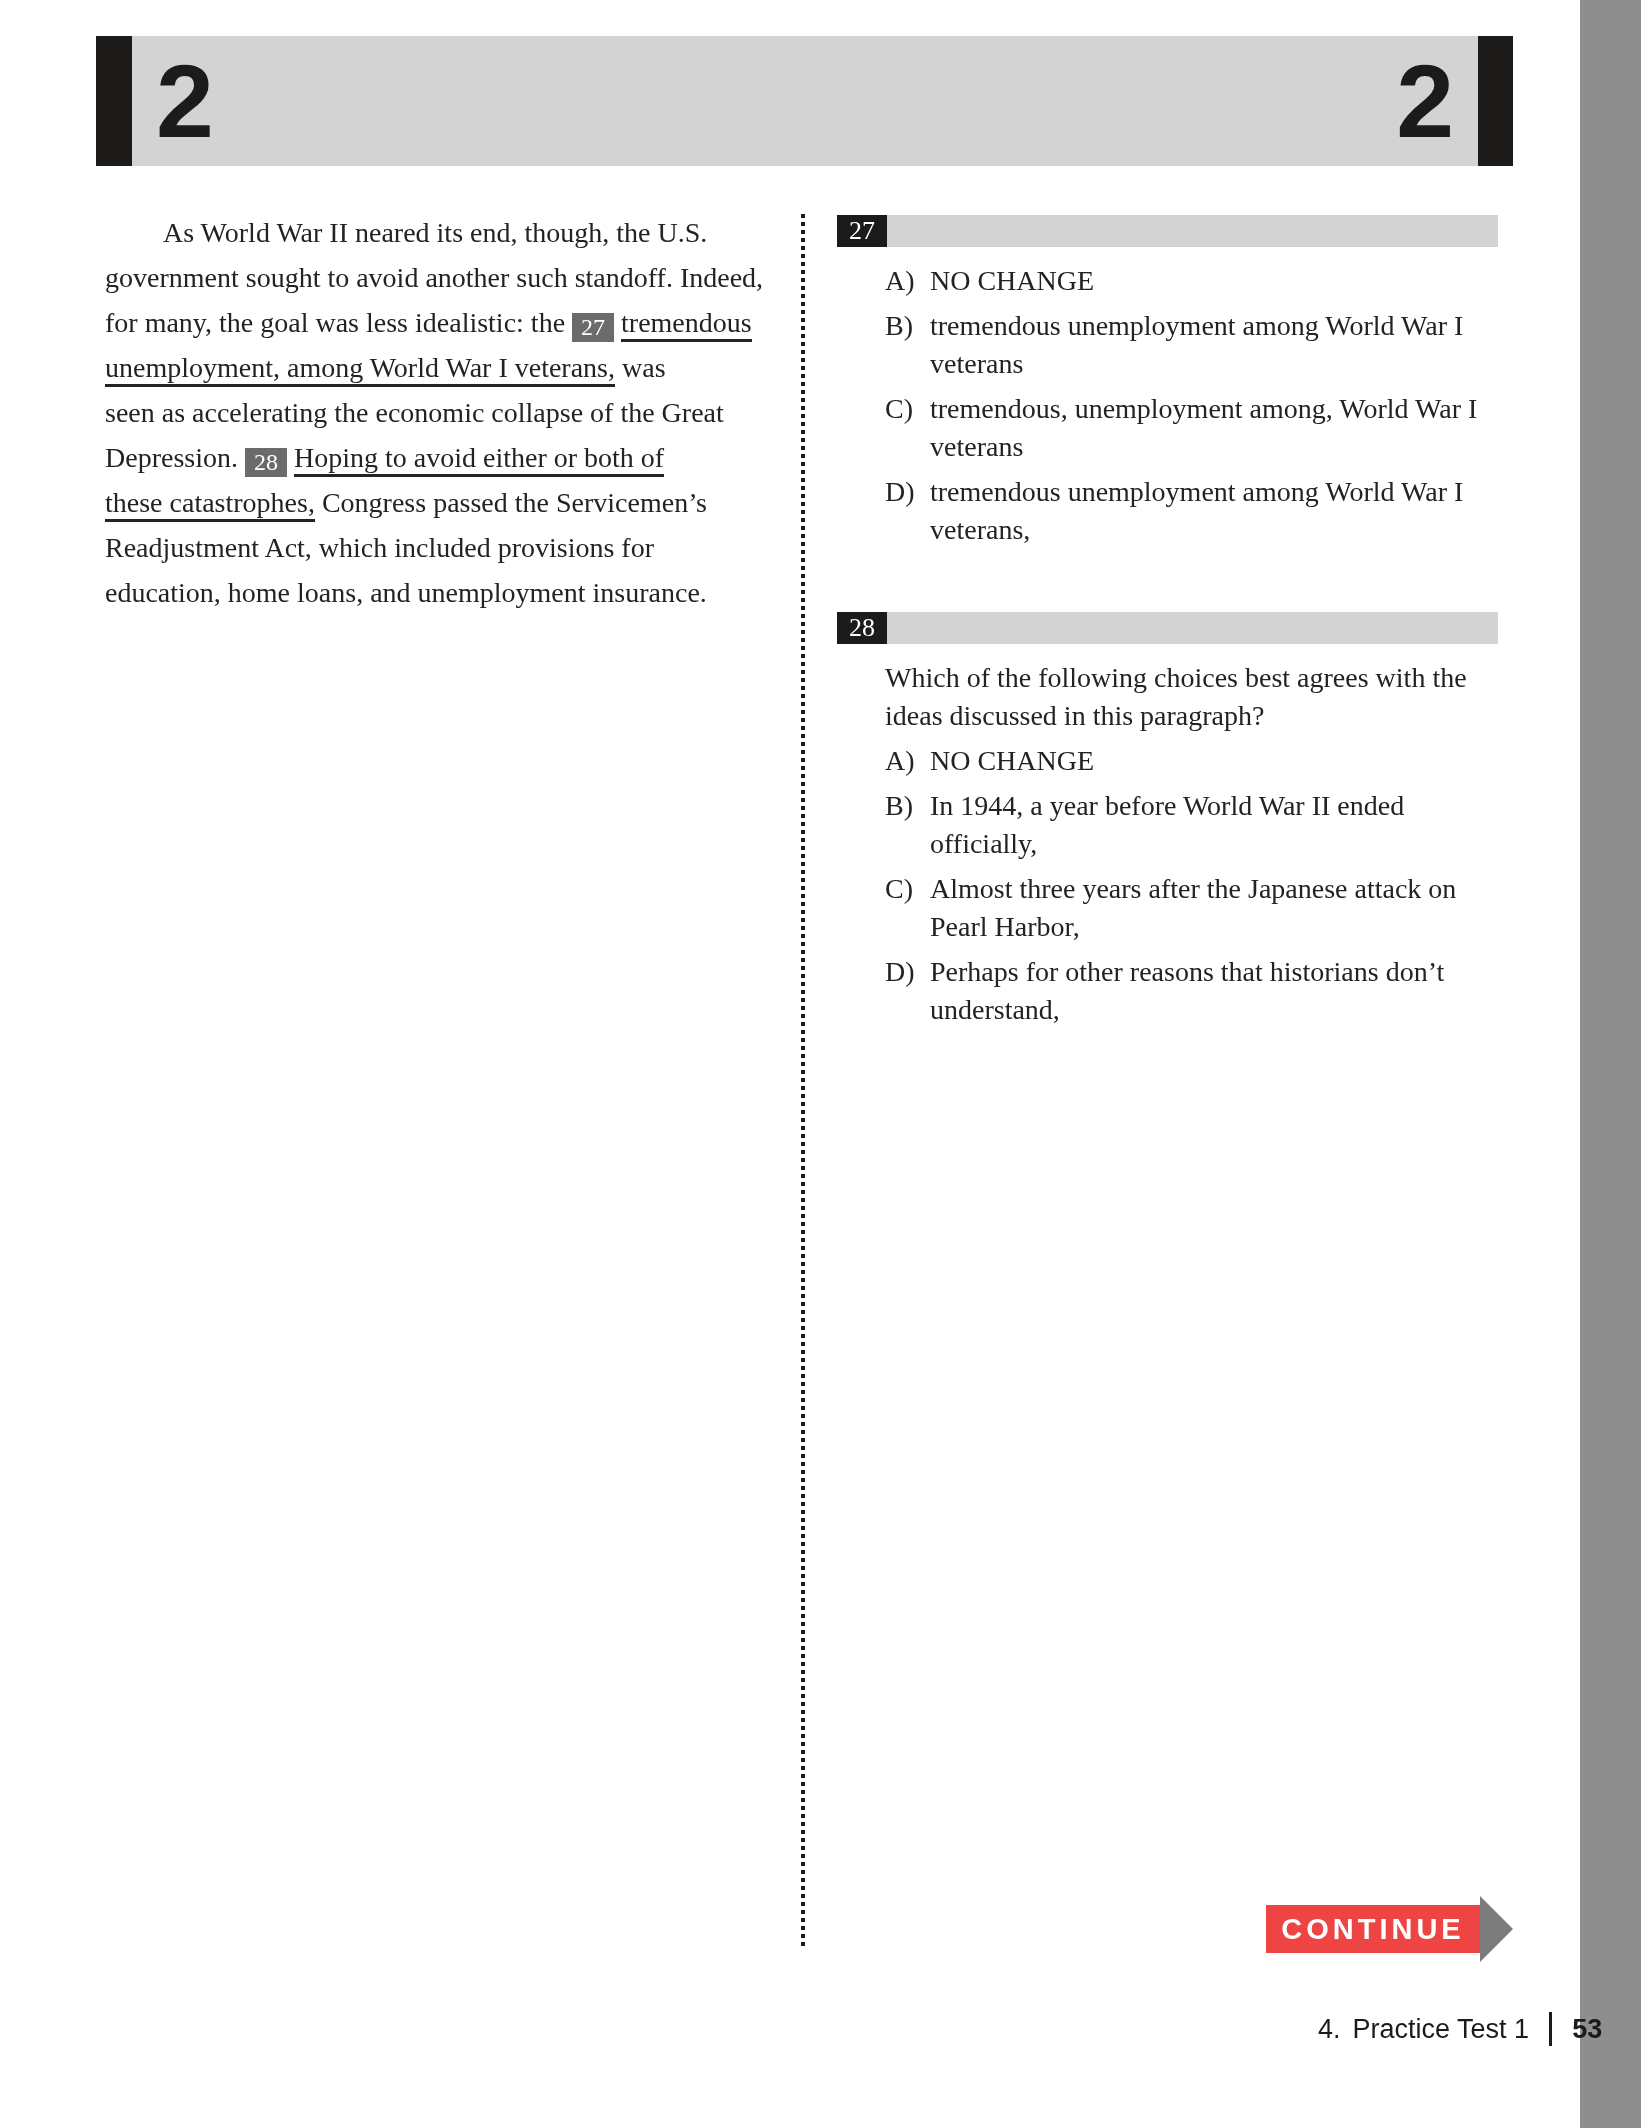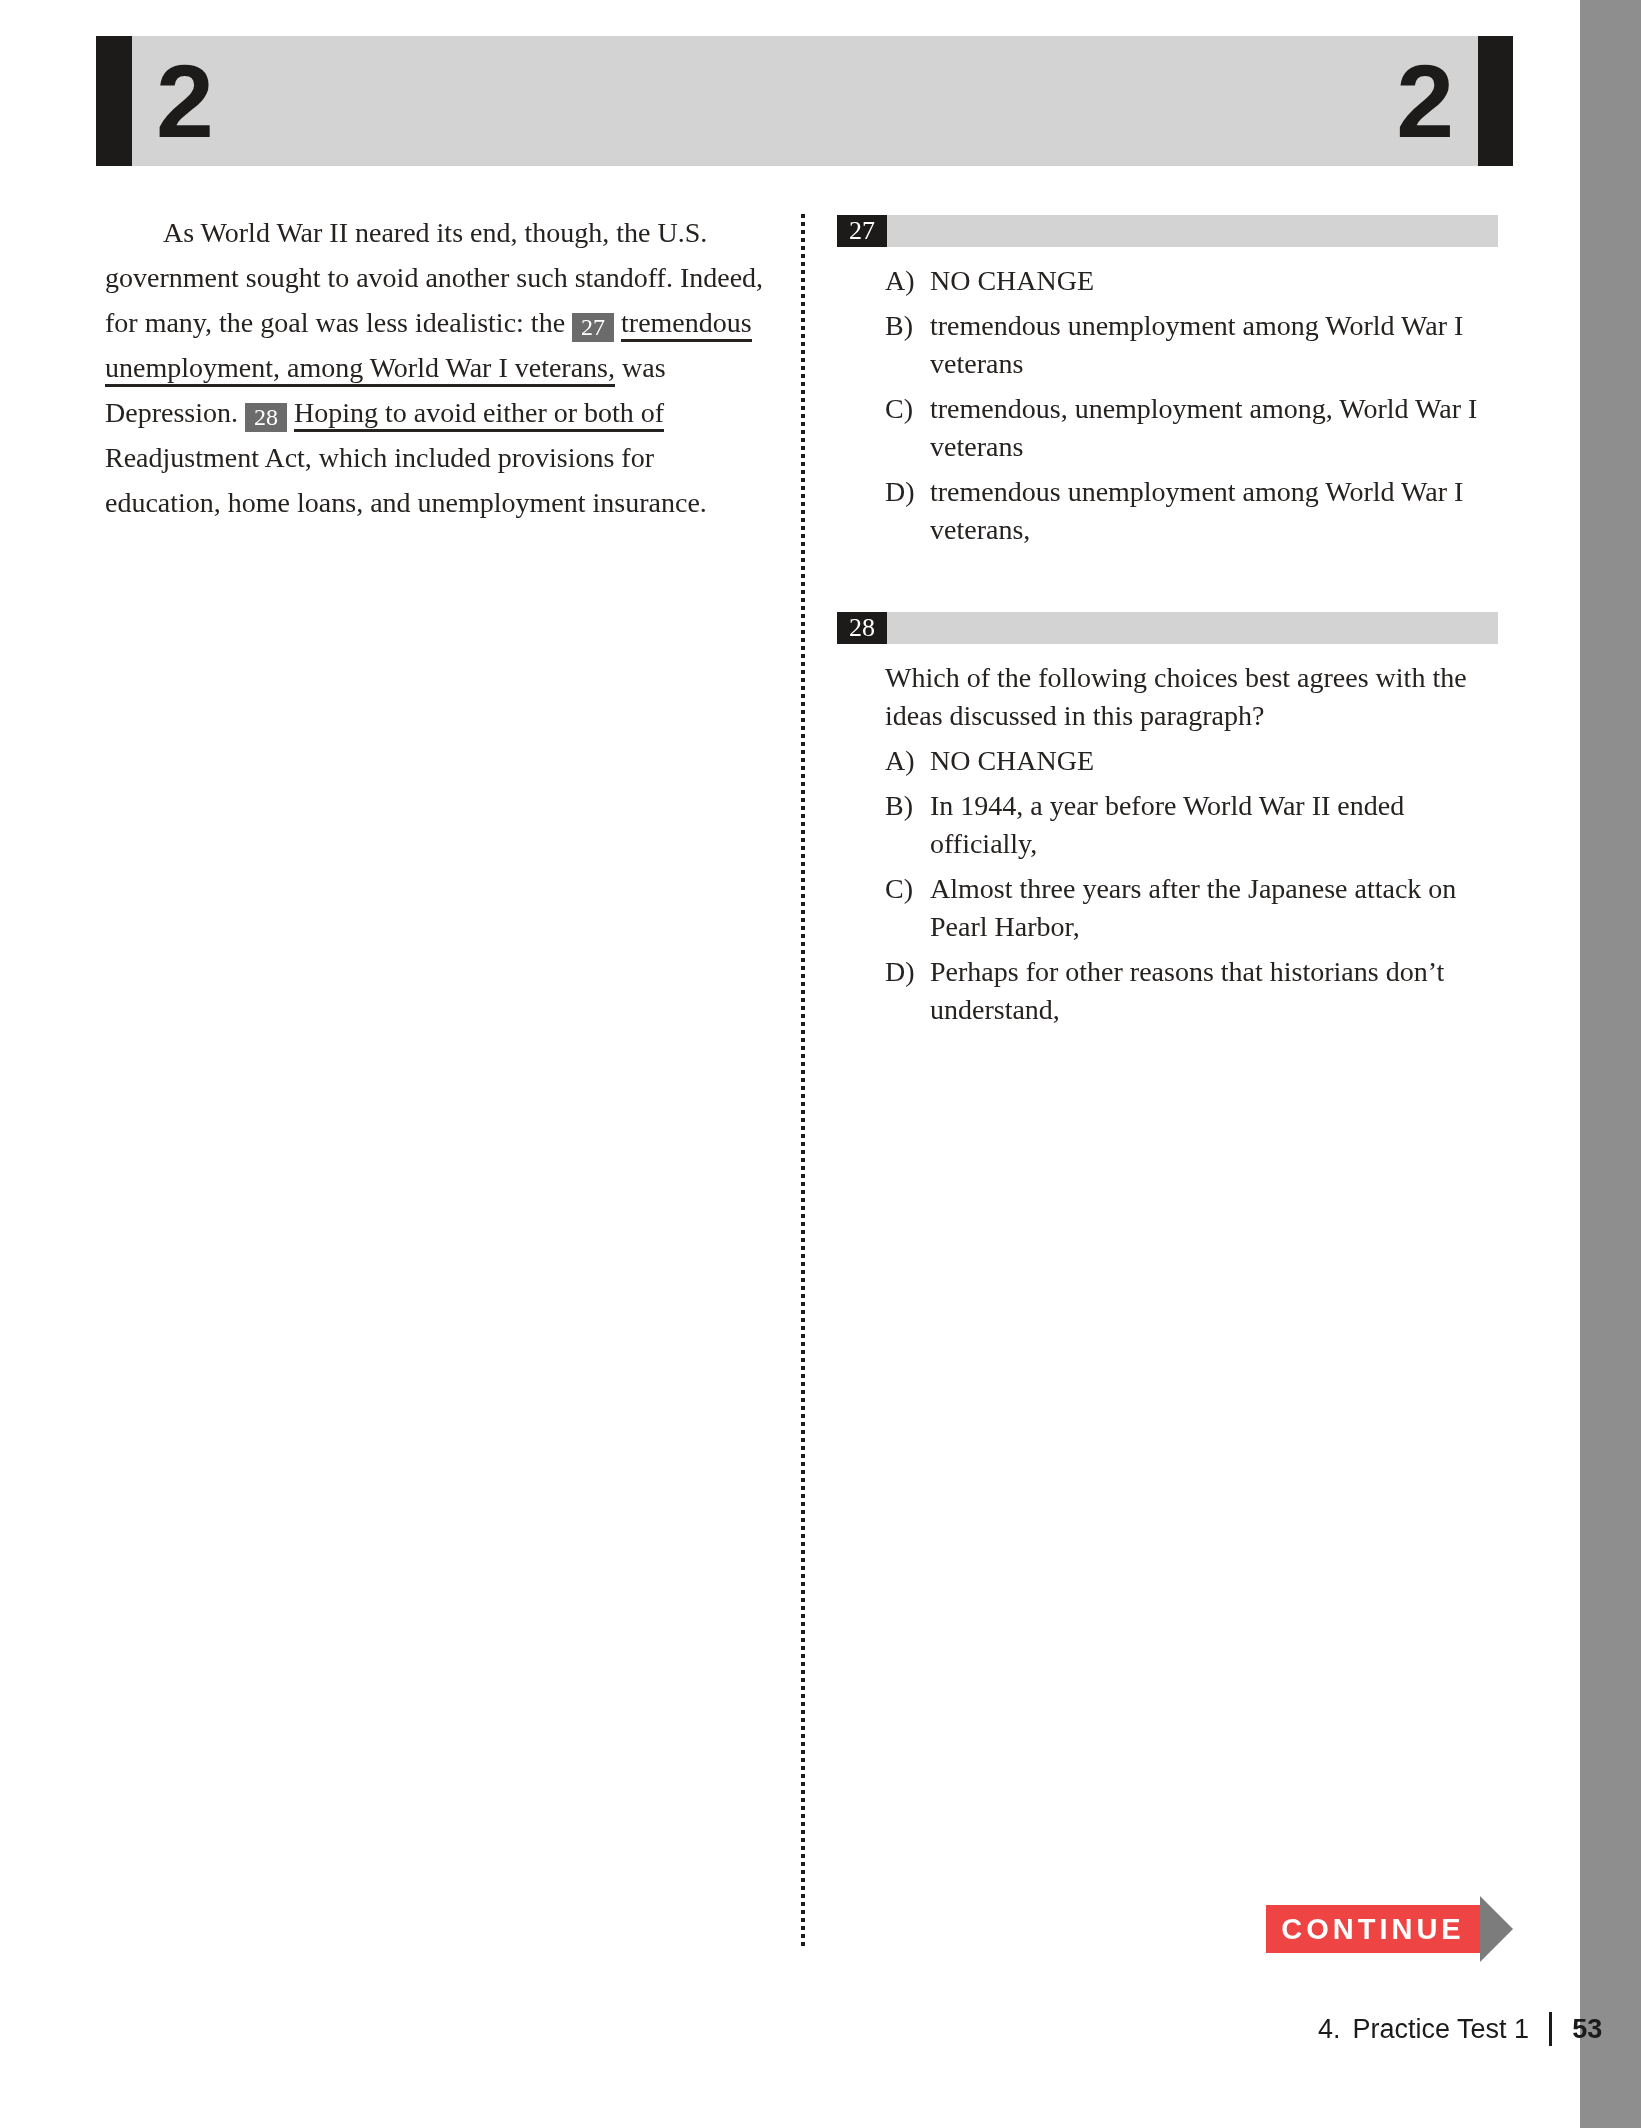--- a/index.html
+++ b/index.html
@@ -113,21 +113,23 @@
     <span>2</span>
   </div>
   <div class="endbar right"></div>
 </div>
 
 <div class="passage">
     <div class="pline indent"><span>As World War II neared its end, though, the U.S.</span></div>
     <div class="pline"><span>government sought to avoid another such standoff. Indeed,</span></div>
     <div class="pline"><span>for many, the goal was less idealistic: the</span><span class="refbox">27</span><span class="uline">tremendous</span></div>
     <div class="pline"><span class="uline">unemployment, among World War I veterans,</span><span> was</span></div>
+    <div class="pline"><span>seen as accelerating the economic collapse of the Great</span></div>
     <div class="pline"><span>Depression.</span><span class="refbox">28</span><span class="uline">Hoping to avoid either or both of</span></div>
+    <div class="pline"><span class="uline">these catastrophes,</span><span> Congress passed the Servicemen’s</span></div>
     <div class="pline"><span>Readjustment Act, which included provisions for</span></div>
     <div class="pline"><span>education, home loans, and unemployment insurance.</span></div>
   </div>
 
 <div class="divider"></div>
 
 <div class="question q27">
     <div class="qbar">
       <div class="qnum">27</div>
       <div class="qfill"></div>

